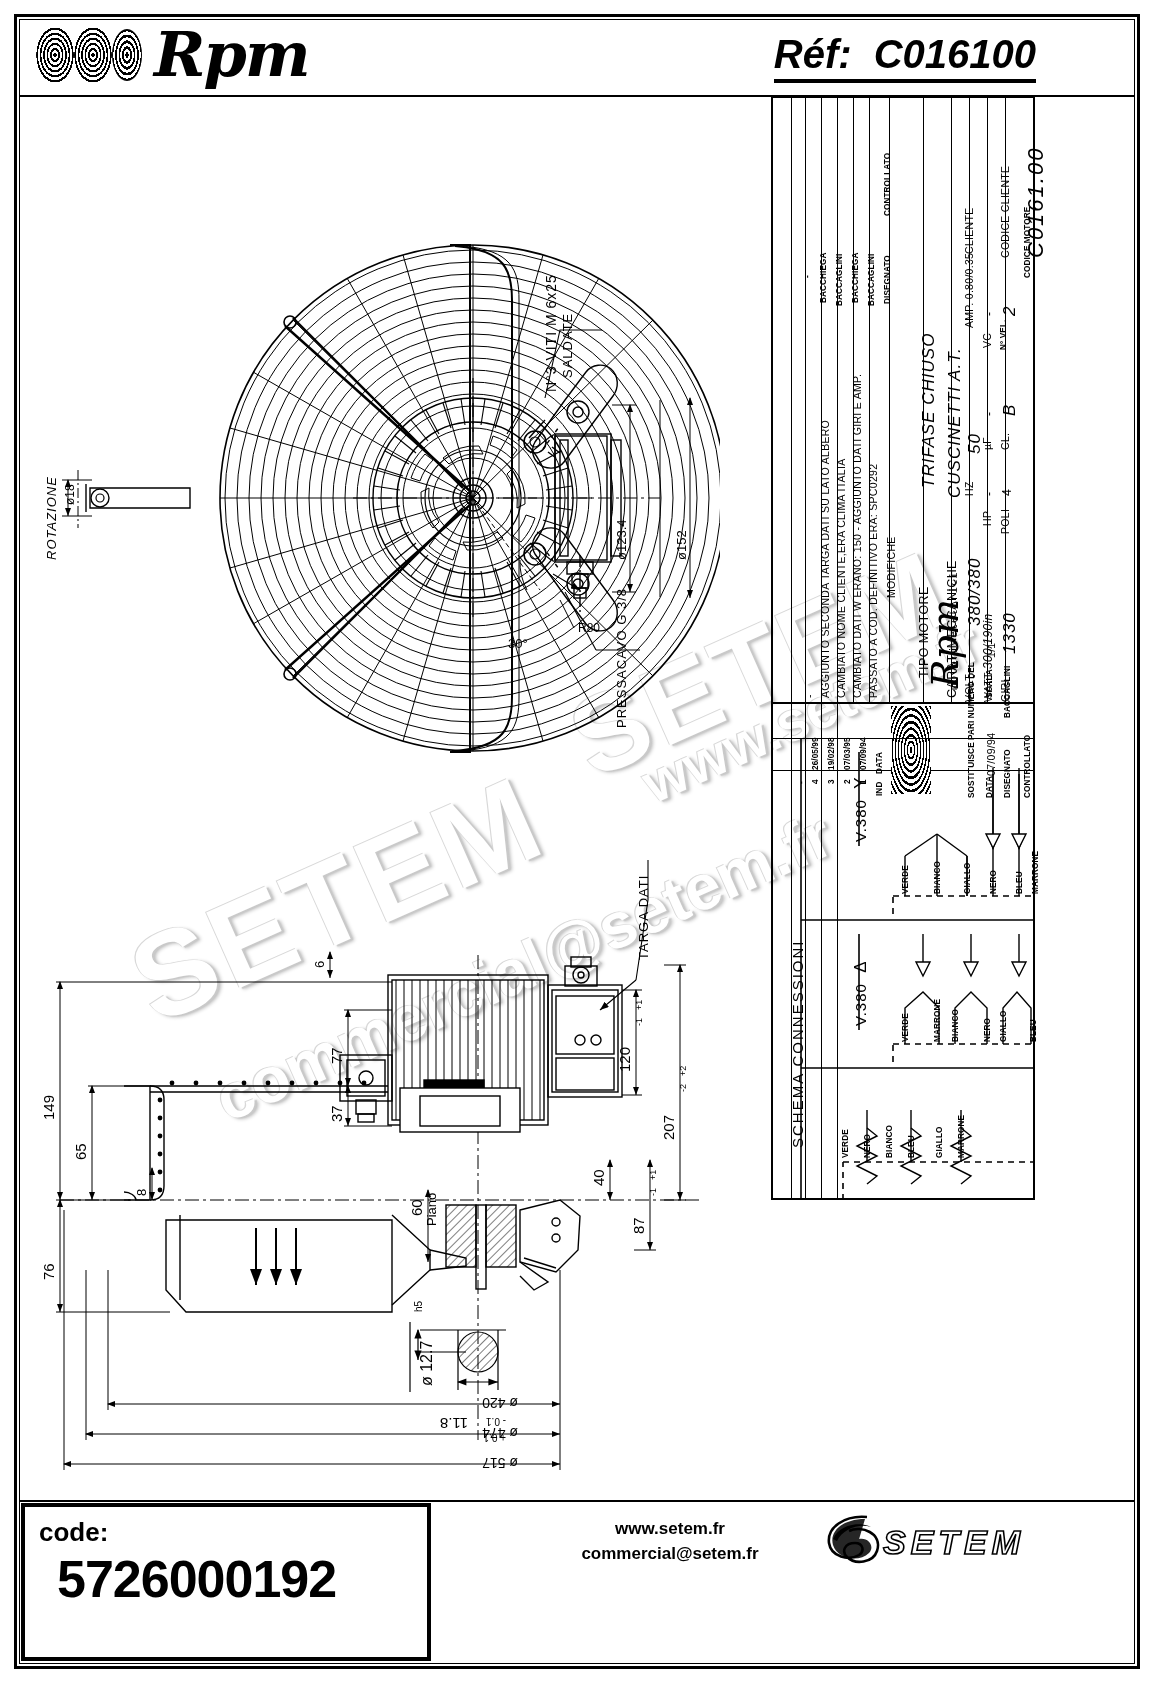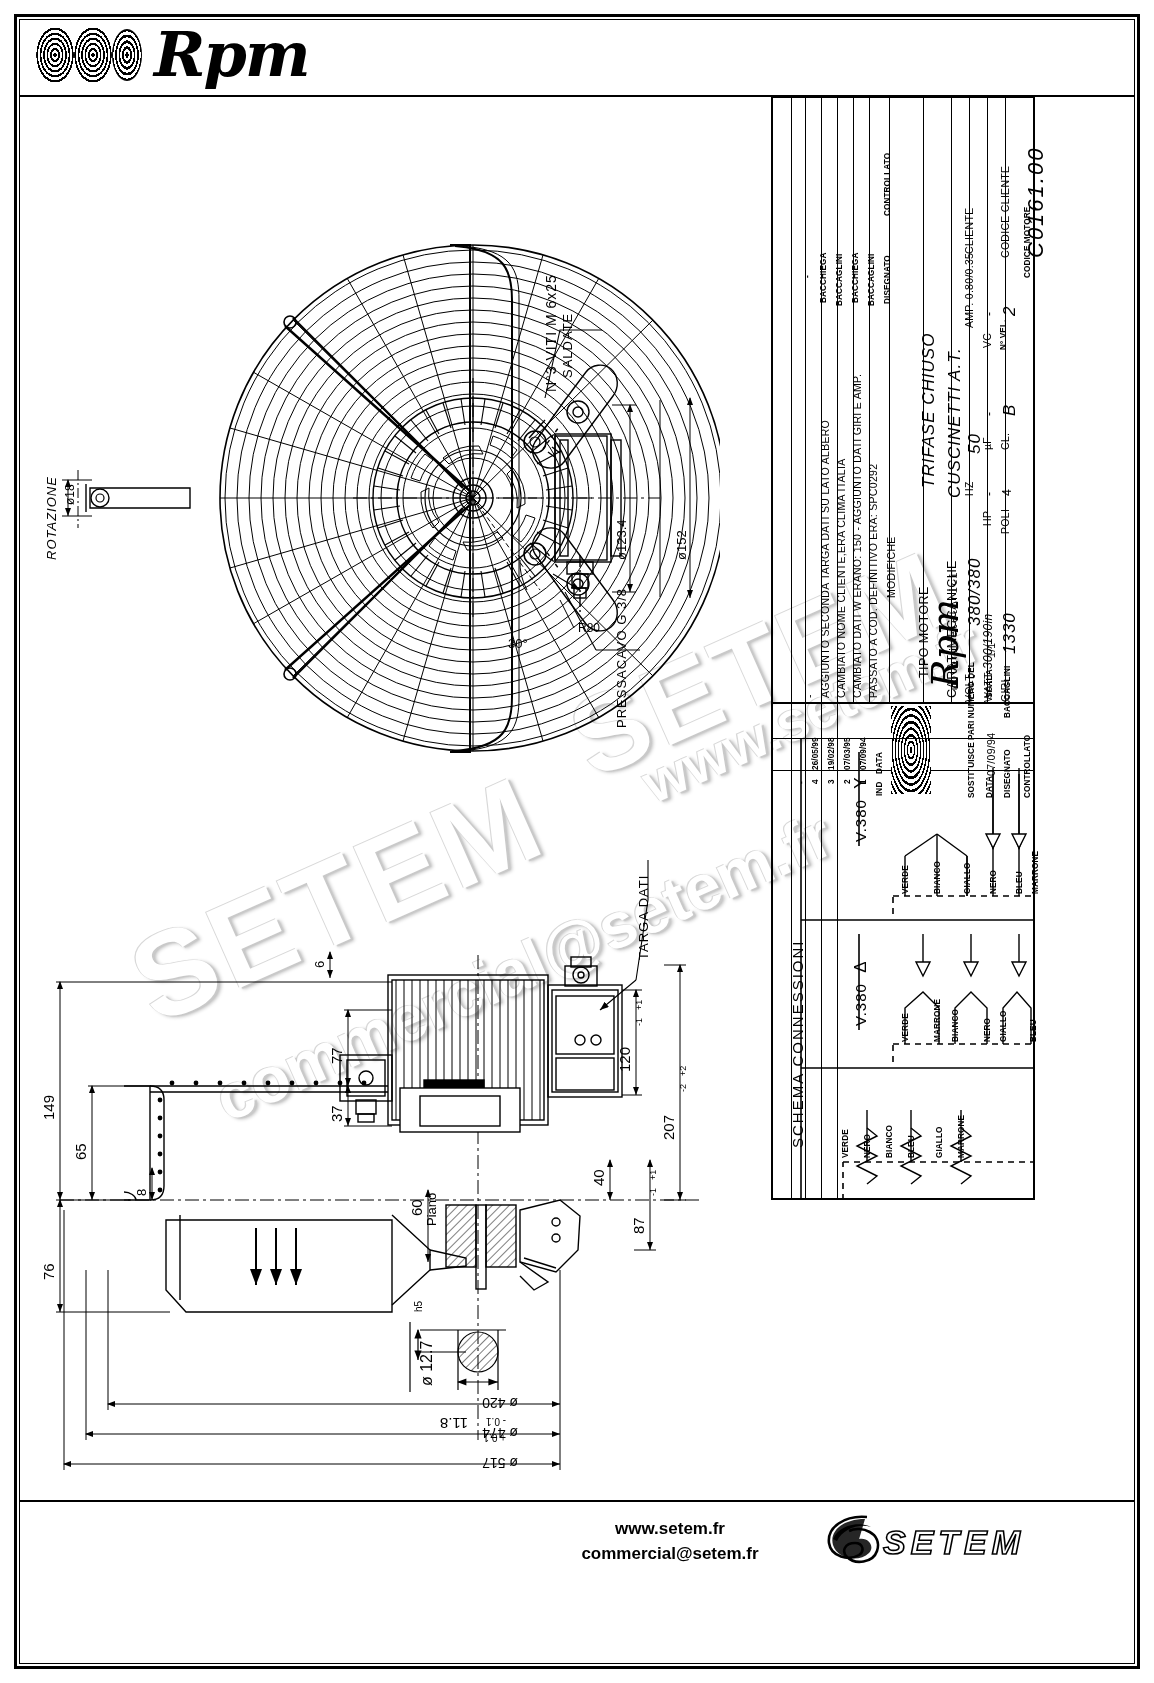--- a/index.html
+++ b/index.html
@@ -79,20 +79,23 @@
 
   <div class="logo">
     <div class="logo-coils">
       <div class="coil"></div>
         <div class="coil"></div>
         <div class="coil small"></div>
     </div>
     <div class="logo-text">Rpm</div>
   </div>
 
+  <div class="ref">
+    <span class="ref-lbl">Réf:</span><span>C016100</span>
+  </div>
 
   <svg class="draw" viewBox="0 0 1154 1683">
     <defs>
       <marker id="ar" markerWidth="9" markerHeight="9" refX="8" refY="3" orient="auto">
         <path d="M0,0 L8,3 L0,6 z" fill="#000"></path>
       </marker>
       <marker id="arS" markerWidth="9" markerHeight="9" refX="1" refY="3" orient="auto">
         <path d="M8,0 L0,3 L8,6 z" fill="#000"></path>
       </marker>
       <marker id="arO" markerWidth="12" markerHeight="10" refX="10" refY="4" orient="auto">
@@ -692,20 +695,24 @@
     <div class="rot tiny" style="left:258px;top:304px;">BLEU</div>
 
     <div class="rot tiny" style="left:70px;top:420px;">VERDE</div>
     <div class="rot tiny" style="left:114px;top:420px;">BIANCO</div>
     <div class="rot tiny" style="left:164px;top:420px;">GIALLO</div>
     <div class="rot tiny" style="left:92px;top:420px;">NERO</div>
     <div class="rot tiny" style="left:136px;top:420px;">BLEU</div>
     <div class="rot tiny" style="left:186px;top:420px;">MARRONE</div>
   </div>
 
+  <div class="code-box">
+    <div class="code-lbl">code:</div>
+    <div class="code-val">5726000192</div>
+  </div>
 
   <div class="foot-right">
     <div class="foot-web">
       <div>www.setem.fr</div>
       <div>commercial@setem.fr</div>
     </div>
     <div class="setem-logo">
       <svg viewBox="0 0 300 62" width="300" height="62">
         <path d="M52,6 C30,4 12,16 14,32 C16,46 34,50 44,44 C50,40 48,32 40,32 C30,32 26,40 32,46 C40,54 58,52 62,40 C68,22 46,14 34,20" fill="none" stroke="#000" stroke-width="2.6"></path>
         <path d="M50,8 C28,8 14,20 18,34 C22,48 44,52 54,42 C60,36 54,26 44,28 C36,30 34,38 40,42" fill="#000" opacity="0.85"></path>

